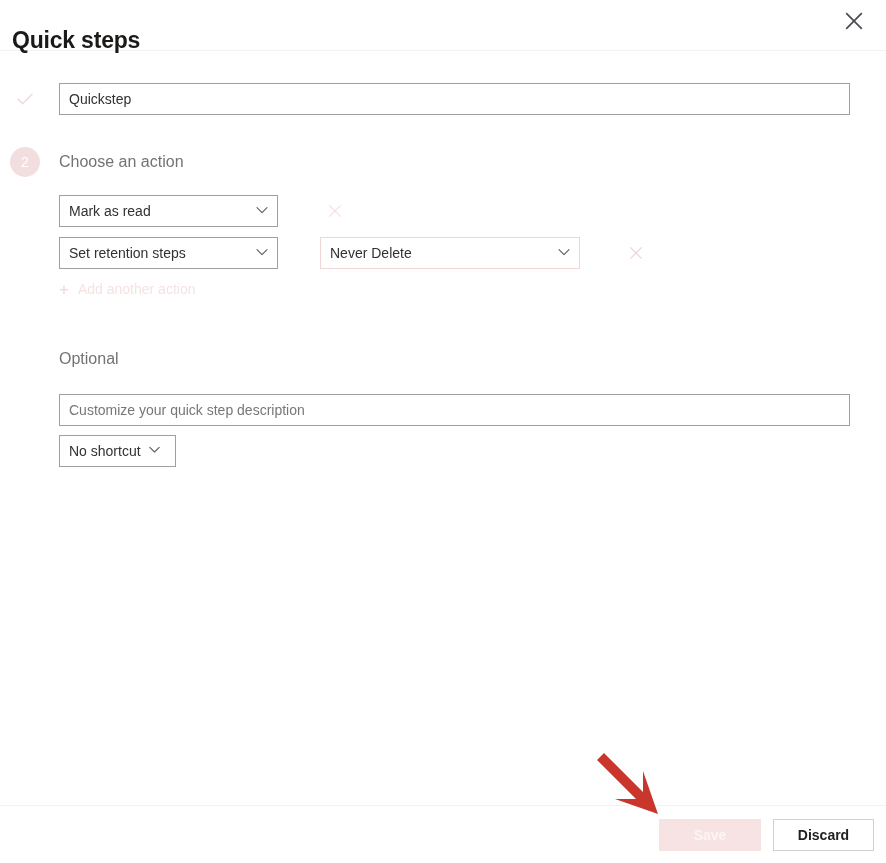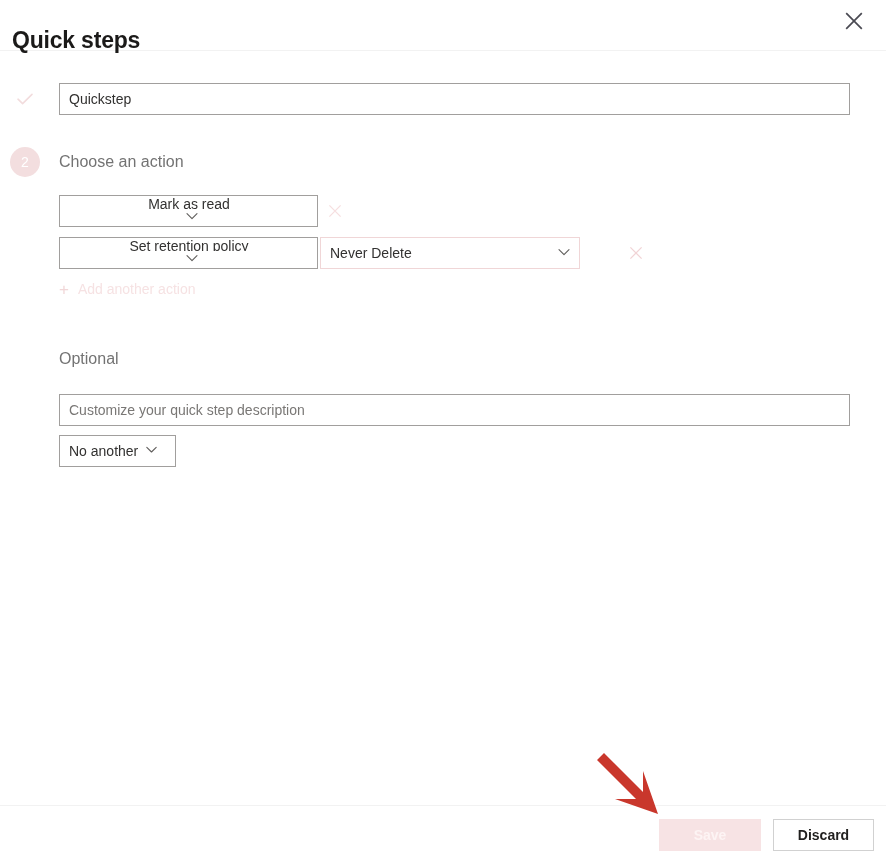--- a/index.html
+++ b/index.html
@@ -138,21 +138,21 @@
     background: #ffffff;
     border: 1px solid #a19f9d;
     display: flex;
     align-items: center;
     padding: 0 8px 0 9px;
     font-size: 14px;
     color: #323130;
     cursor: pointer;
     user-select: none;
   }
-  .combo.primary { left: 0; width: 259px; flex-direction: column; }
+  .combo.primary { left: 0; width: 219px; }
   .combo.secondary {
     left: 261px;
     width: 260px;
     border-color: #f0d6d7;
   }
   .combo .combo-label {
     flex: 1 1 auto;
     white-space: nowrap;
     overflow: hidden;
   }
@@ -331,21 +331,21 @@
       <span>
         <svg width="16" height="16" viewBox="0 0 16 16" aria-hidden="true">
           <path d="M2.4 2.4 L13.6 13.6 M13.6 2.4 L2.4 13.6" stroke="#f6dfe0" stroke-width="1.3" fill="none"></path>
         </svg>
       </span>
     </button>
   </div>
 
   <div class="action-row row2">
     <div class="combo primary">
-      <span class="combo-label">Set retention policy</span>
+      <span class="combo-label">Set retention steps</span>
       <span class="chev">
         <svg width="14" height="14" viewBox="0 0 14 14" aria-hidden="true">
           <path d="M2 4.6 L7 9.6 L12 4.6" stroke="#605e5c" stroke-width="1.1" fill="none" stroke-linecap="round" stroke-linejoin="round"></path>
         </svg>
       </span>
     </div>
     <div class="combo secondary">
       <span class="combo-label">Never Delete</span>
       <span class="chev">
         <svg width="14" height="14" viewBox="0 0 14 14" aria-hidden="true">
@@ -365,21 +365,21 @@
   <button class="add-action">
     <span class="plus">+</span>
     <span>Add another action</span>
   </button>
 
   <div class="section-heading heading-optional">Optional</div>
 
   <input class="description-input" type="text" placeholder="Customize your quick step description" style="">
 
   <div class="shortcut-combo">
-    <span class="combo-label">No another</span>
+    <span class="combo-label">No shortcut</span>
     <span class="chev">
       <svg width="13" height="13" viewBox="0 0 13 13" aria-hidden="true">
         <path d="M1.8 4.3 L6.5 9 L11.2 4.3" stroke="#605e5c" stroke-width="1.1" fill="none" stroke-linecap="round" stroke-linejoin="round"></path>
       </svg>
     </span>
   </div>
 </div>
 
 <div class="dialog-footer">
   <button class="footer-btn save-btn">Save</button>

